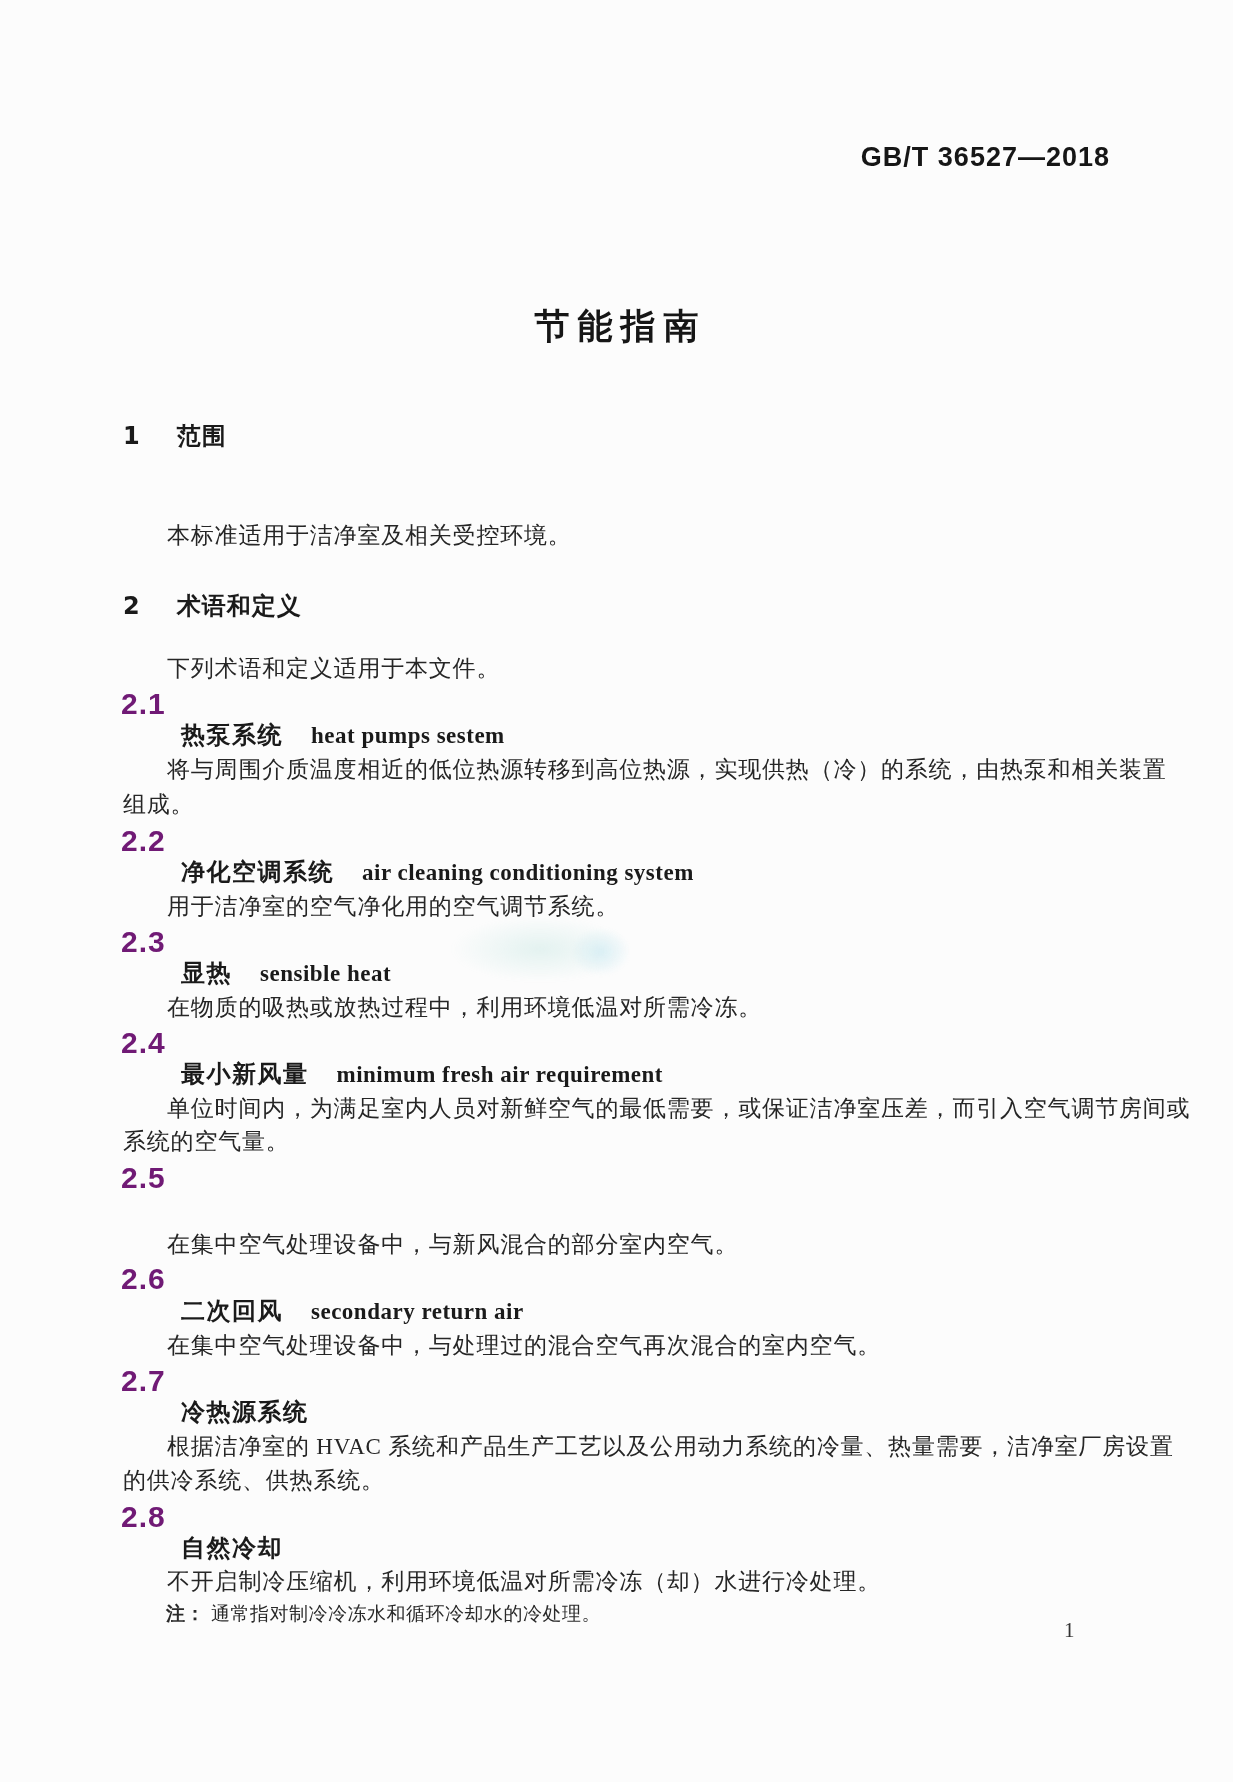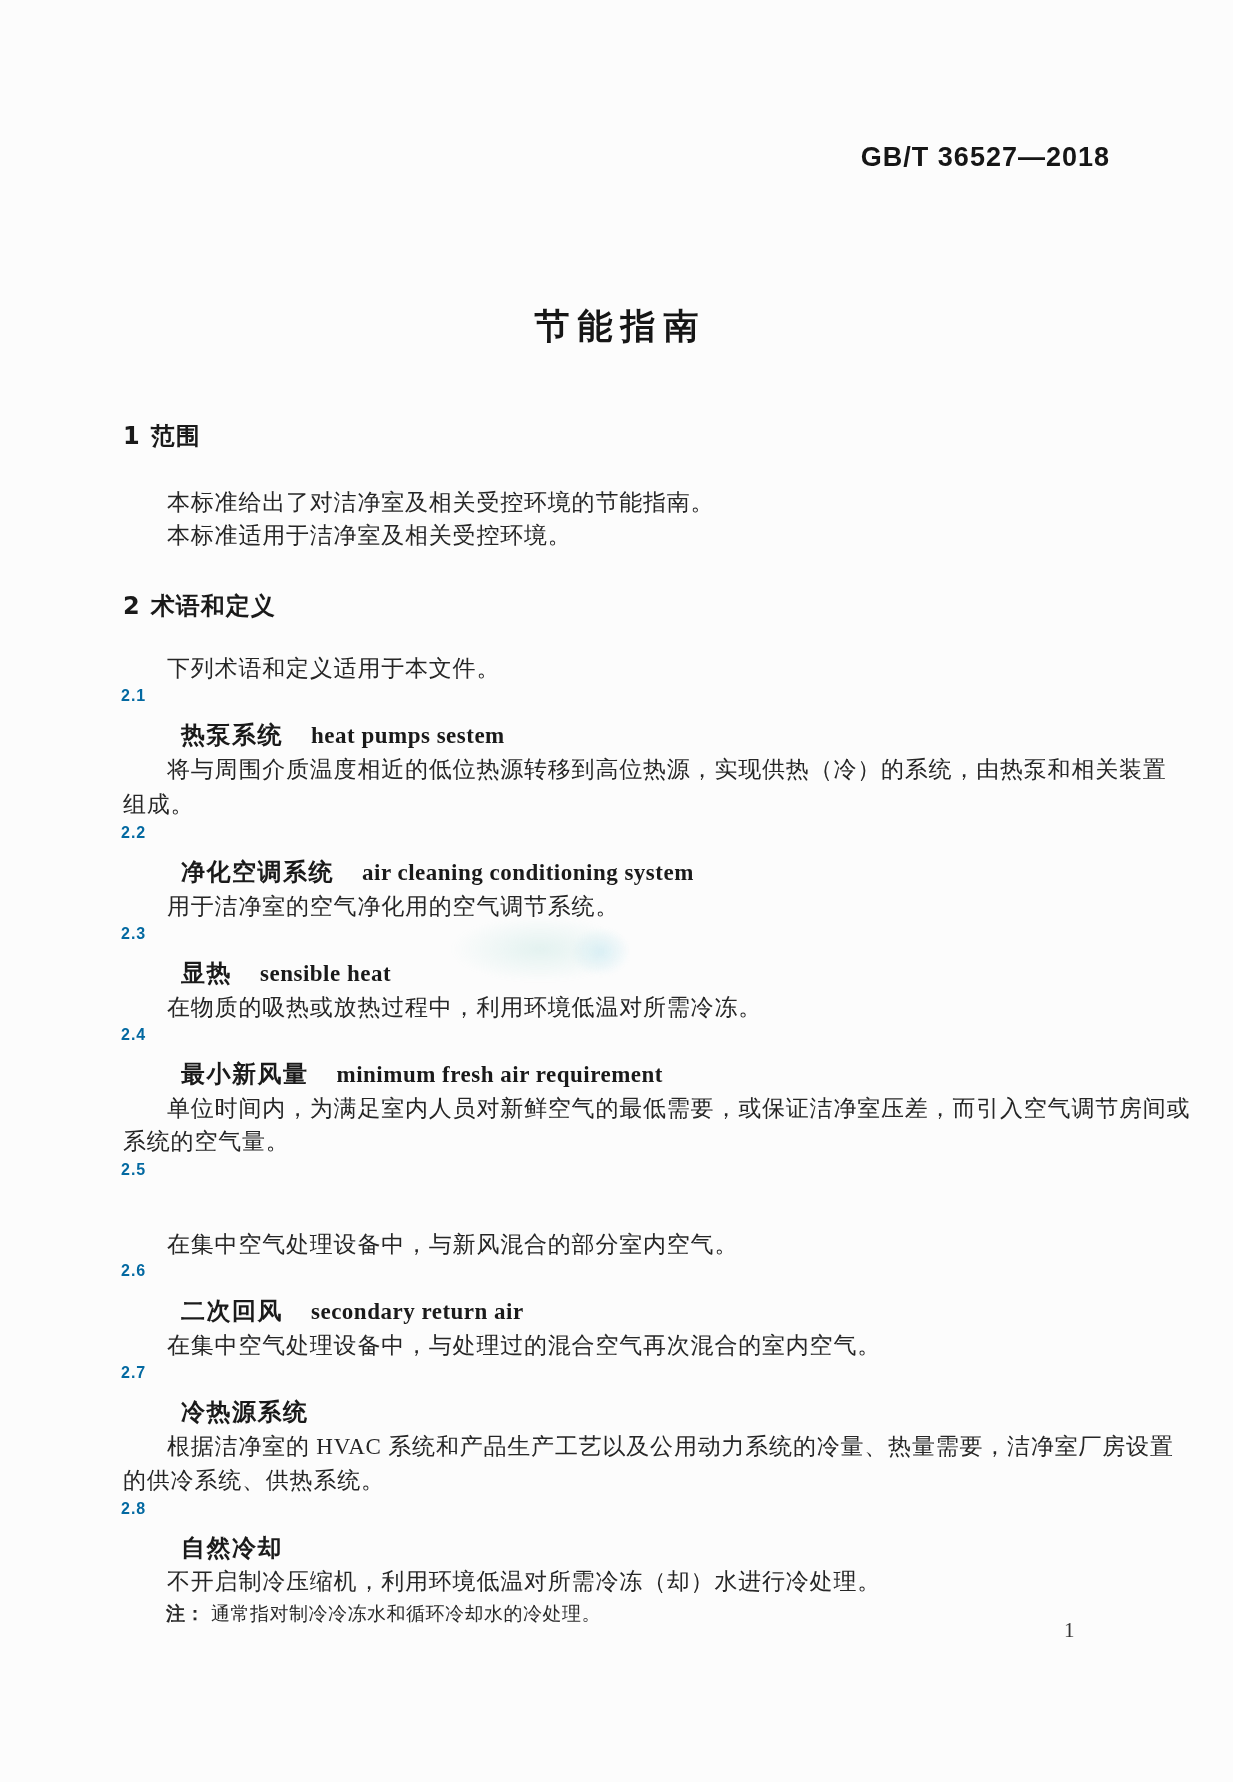--- a/index.html
+++ b/index.html
@@ -29,26 +29,26 @@
   }
   .title-1{top:256px;}
   .title-2{top:303px;}
 
   .sec-heading{
     left:123px;
     font-family:"DejaVu Sans", sans-serif;
     font-weight:bold;font-size:24px;color:#1a1a1a;
     letter-spacing:1px;
   }
-  .sec-heading .sec-label{margin-left:10px;}
+  .sec-heading .sec-label{margin-left:36px;}
 
   .clause-num{
     left:121px;
     font-family:"Liberation Sans", sans-serif;
-    font-weight:600;font-size:16px;color:#0369a1;
+    font-weight:600;font-size:30px;color:#701a75;
     letter-spacing:1px;
   }
 
   .term-line{left:166px;margin-left:15px;}
   .term-zh{
     font-family:"DejaVu Sans", sans-serif;
     font-weight:bold;font-size:24px;color:#1a1a1a;
     letter-spacing:1.5px;
   }
   .term-en{
@@ -91,21 +91,20 @@
   <div class="scan-blob blob-a"></div>
   <div class="scan-blob blob-b"></div>
 
   <div class="abs header-code">GB/T 36527—2018</div>
 
   <div class="abs doc-title title-2">节能指南</div>
 
   <div class="abs sec-heading" style="top:420px">
     <span>1</span><span class="sec-label">范围</span>
   </div>
-  <div class="abs body-line indent" style="top:487px">本标准给出了对洁净室及相关受控环境的节能指南。</div>
   <div class="abs body-line indent" style="top:520px">本标准适用于洁净室及相关受控环境。</div>
 
   <div class="abs sec-heading" style="top:590px">
     <span>2</span><span class="sec-label">术语和定义</span>
   </div>
   <div class="abs body-line indent" style="top:653px">下列术语和定义适用于本文件。</div>
 
   <div class="abs clause-num" style="top:687px">2.1</div>
   <div class="abs term-line" style="top:719px">
     <span class="term-zh">热泵系统</span><span class="term-en">heat pumps sestem</span>

